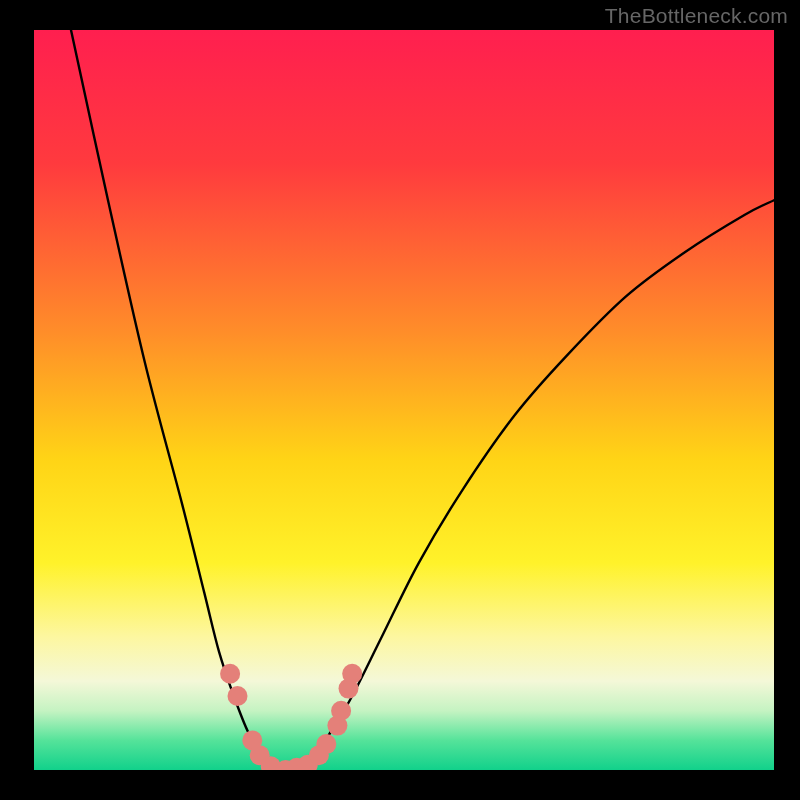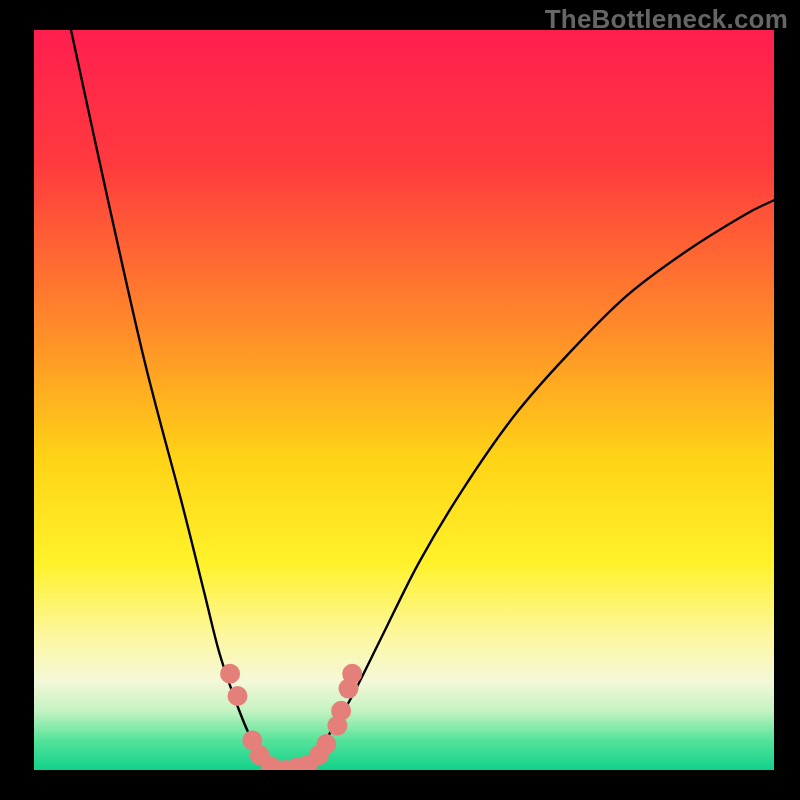--- a/index.html
+++ b/index.html
@@ -15,22 +15,22 @@
     position: absolute;
     left: 0; top: 0;
     width: 800px; height: 800px;
     background: #000;
   }
   .watermark {
     position: absolute;
     top: 4px;
     right: 12px;
     color: #666;
-    font-size: 26px;
-    font-weight: 700;
+    font-size: 21px;
+    font-weight: 400;
     letter-spacing: 0.2px;
     user-select: none;
   }
   svg {
     position: absolute;
     left: 0; top: 0;
   }
 </style>
 </head>
 <body>

